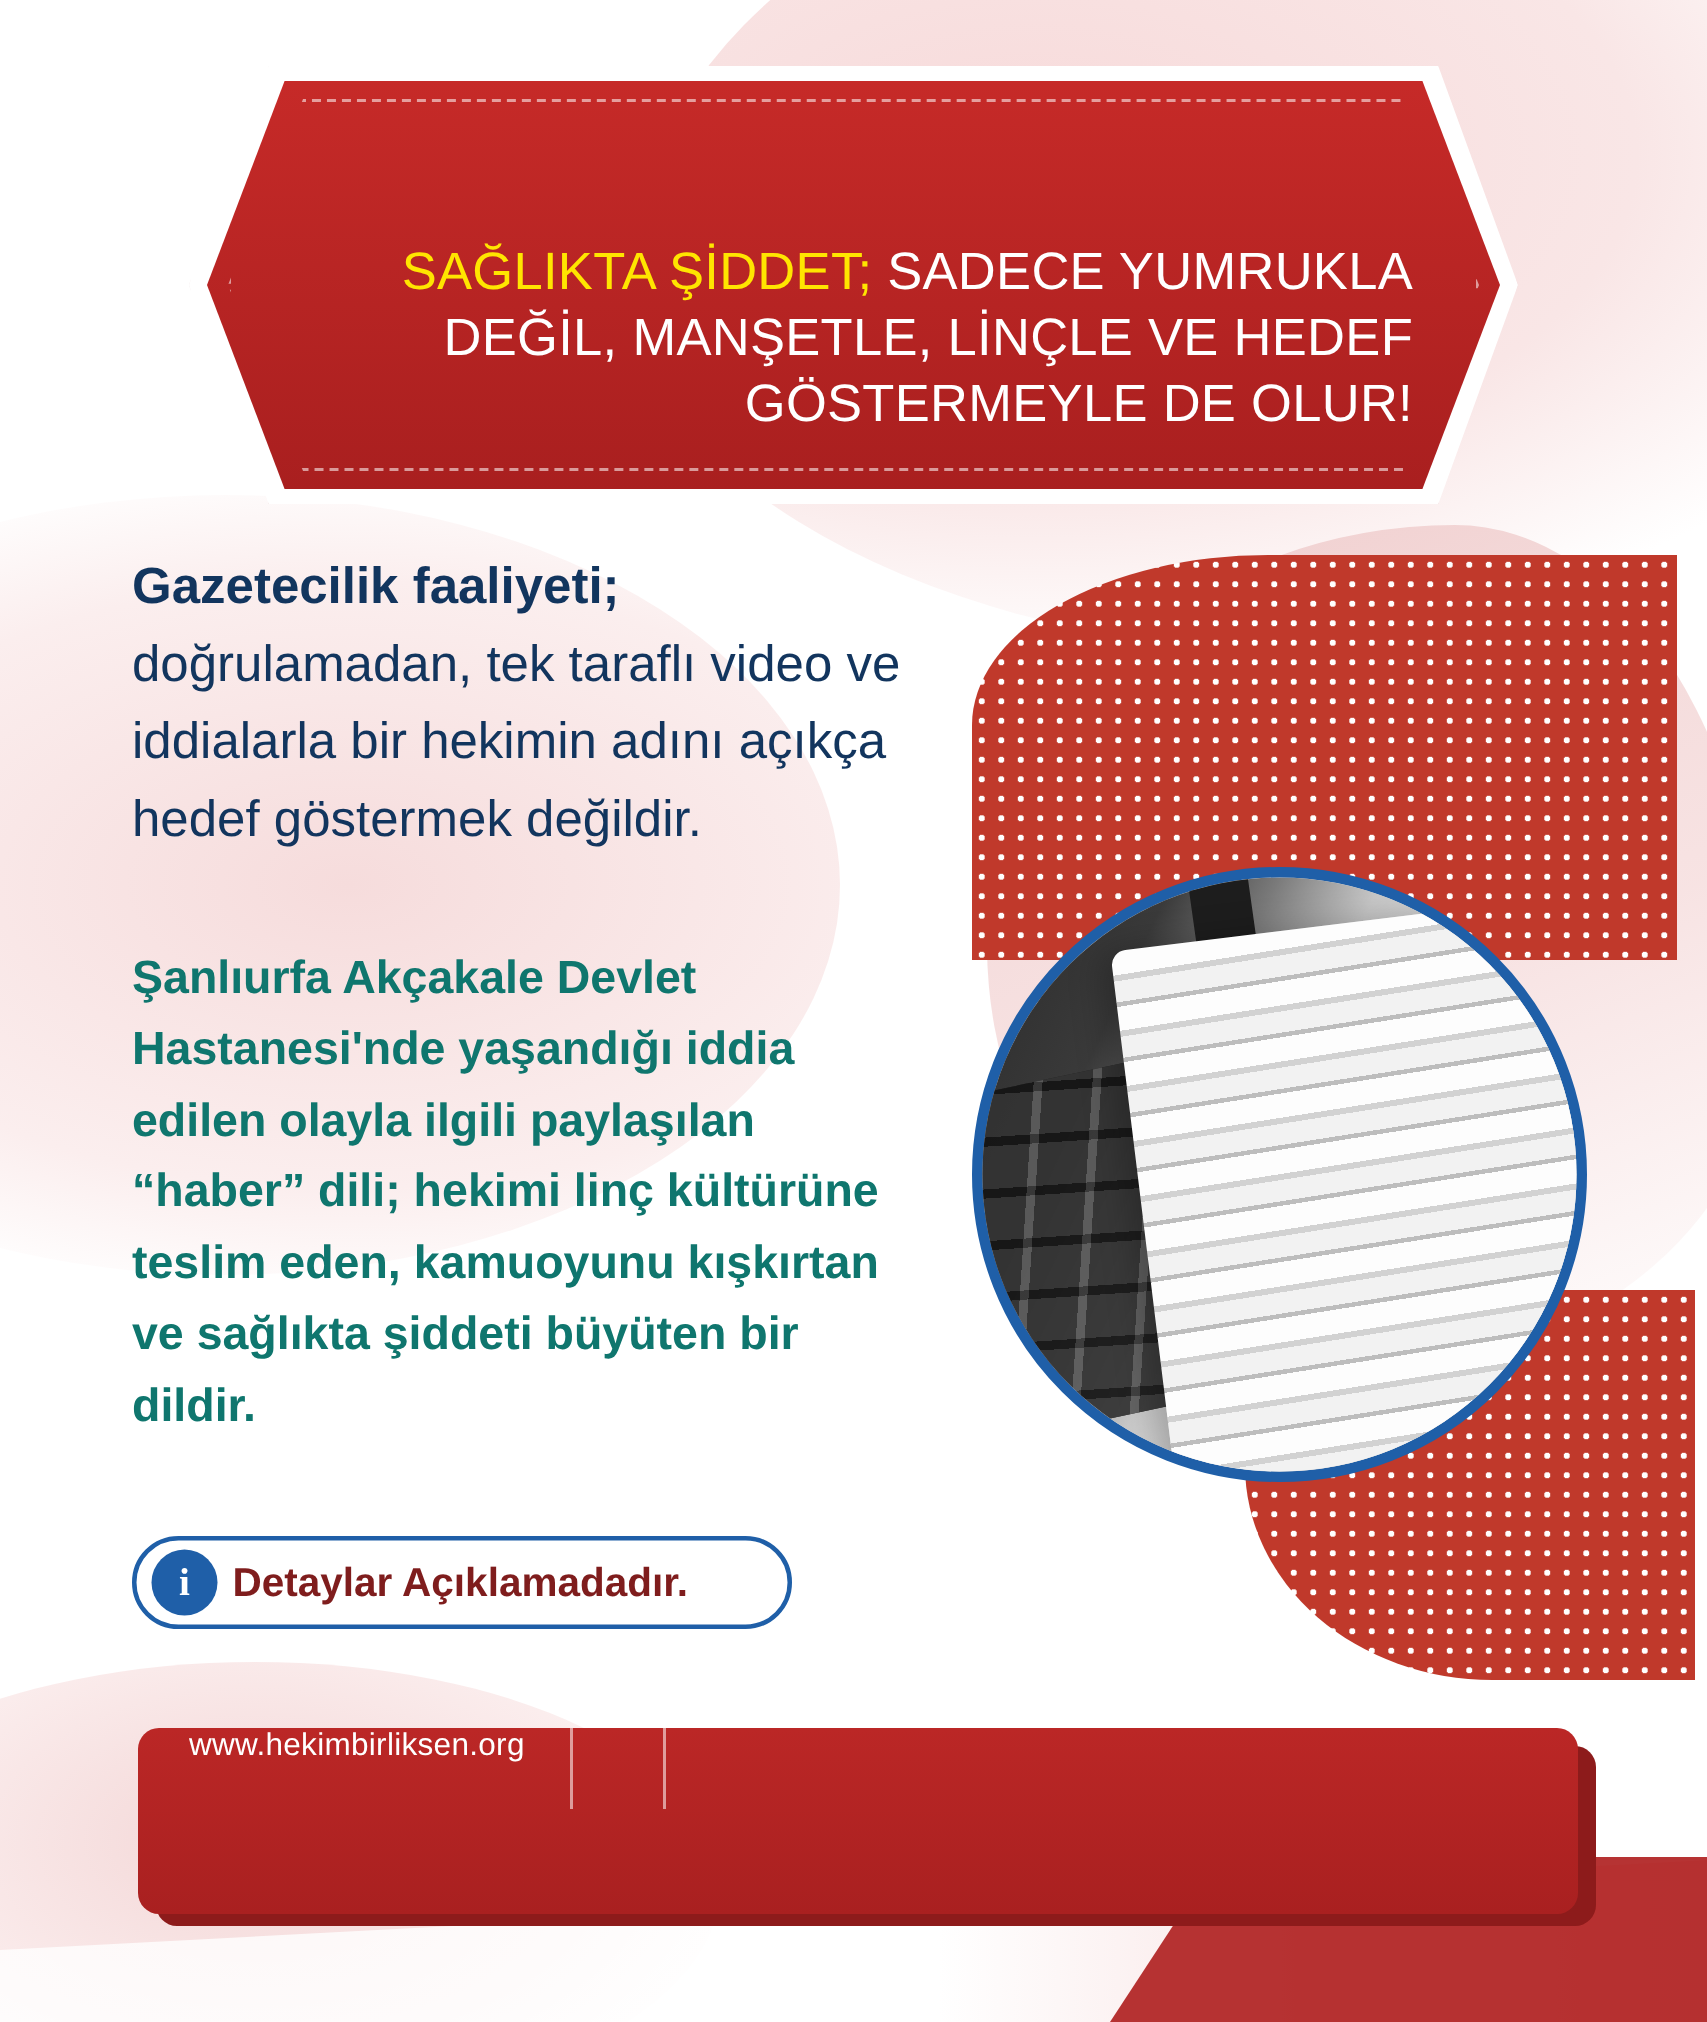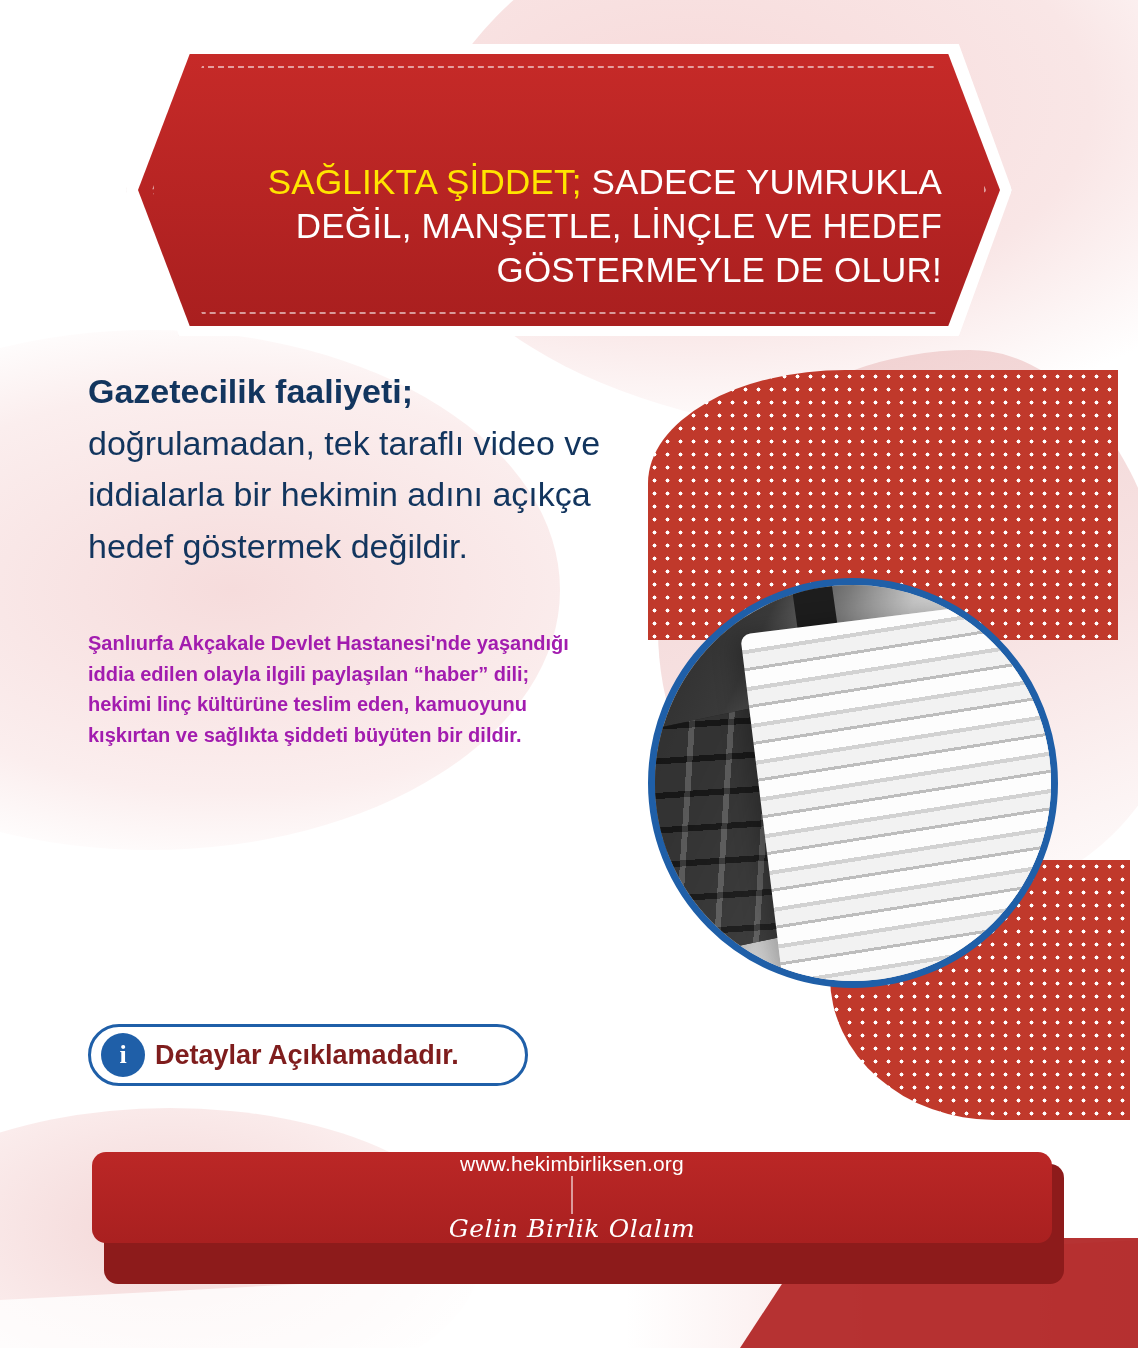--- a/index.html
+++ b/index.html
@@ -167,22 +167,22 @@
     font-size: 34px;
     line-height: 1.52;
   }
   .para1 .lead { font-weight: bold; display: block; }
 
   .para2 {
     position: absolute;
     top: 628px;
     left: 88px;
     width: 500px;
-    color: #a21caf;
-    font-size: 20px;
+    color: #0f766e;
+    font-size: 31px;
     line-height: 1.53;
     font-weight: bold;
   }
 
   
   .photo-circle {
     position: absolute;
     top: 578px;
     left: 648px;
     width: 410px;
@@ -287,27 +287,26 @@
     width: 960px;
     height: 120px;
     background: #8d1b1b;
     border-radius: 14px;
   }
   .footer {
     position: absolute;
     top: 1152px;
     left: 92px;
     width: 960px;
-    height: 91px;
+    height: 124px;
     background: linear-gradient(180deg, #bb2726 0%, #a92020 100%);
     border-radius: 14px;
     display: flex;
-    align-items: center;
+    align-items: flex-start;
     padding: 0 34px;
-    flex-direction: column;
   }
   .footer-url {
     color: #ffffff;
     font-size: 21px;
     letter-spacing: .2px;
   }
   .footer-sep {
     width: 2px;
     height: 54px;
     background: rgba(255,255,255,.55);
@@ -418,16 +417,15 @@
   <div class="info-pill">
     <div class="info-icon">i</div>
     <div class="info-text">Detaylar Açıklamadadır.</div>
   </div>
 
   <div class="footer-shadow"></div>
   <div class="footer">
     <div class="footer-url">www.hekimbirliksen.org</div>
     <div class="footer-sep"></div>
     <div class="footer-sep"></div>
-    <div class="slogan">Gelin Birlik Olalım</div>
   </div>
 
 </div>
 
 </body></html>

